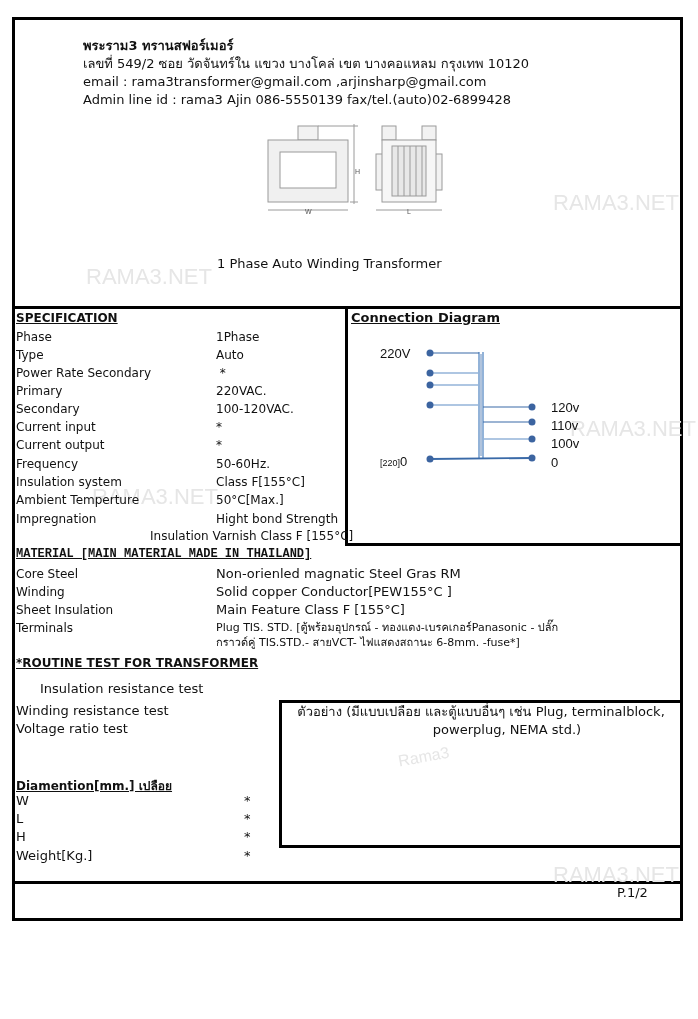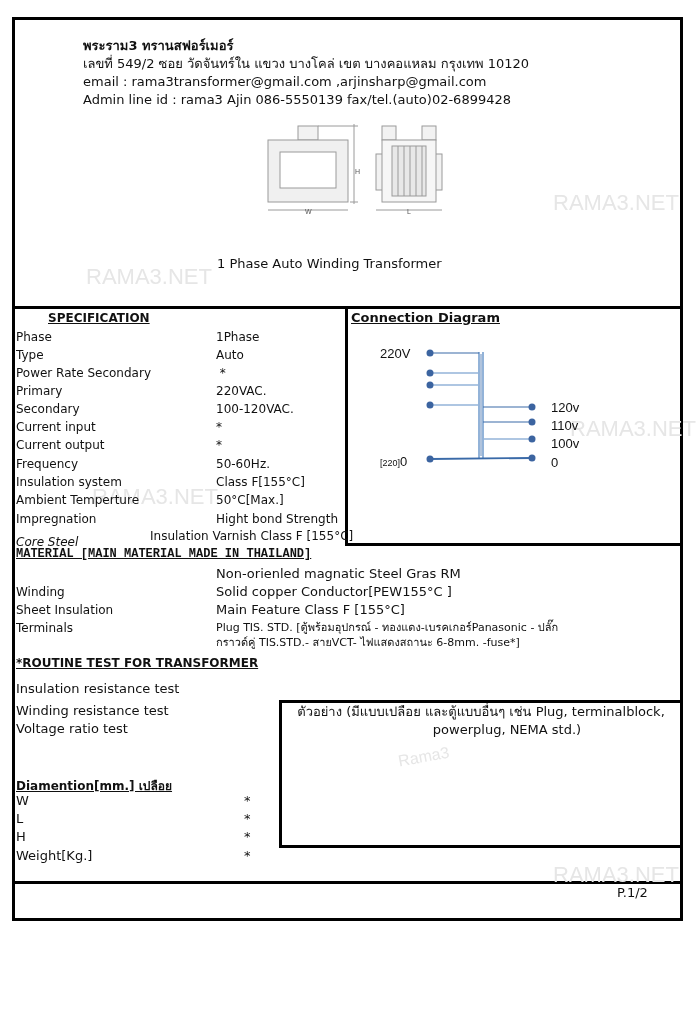--- a/index.html
+++ b/index.html
@@ -63,21 +63,21 @@
     <line x1="164" y1="24" x2="164" y2="74"></line>
     <line x1="118" y1="88" x2="184" y2="88"></line>
   </g>
   <text x="97" y="52" font-size="7" fill="#555" font-family="Liberation Sans, sans-serif">H</text>
   <text x="47" y="92" font-size="7" fill="#555" font-family="Liberation Sans, sans-serif">W</text>
   <text x="149" y="92" font-size="7" fill="#555" font-family="Liberation Sans, sans-serif">L</text>
 </svg>
 
 <div class="abs t13" style="left:217px; top:256px;">1 Phase Auto Winding Transformer</div>
 
-<div class="abs hdr" style="left:16px; top:311px;margin-left:32px;">SPECIFICATION</div>
+<div class="abs hdr" style="left:16px; top:311px;">SPECIFICATION</div>
 
 <div class="spec-row" style="top:329px;">Phase</div>
 <div class="spec-val" style="left:216px; top:329px;">1Phase</div>
 <div class="spec-row" style="top:347px;">Type</div>
 <div class="spec-val" style="left:216px; top:347px;">Auto</div>
 <div class="spec-row" style="top:365px;">Power Rate Secondary</div>
 <div class="spec-val" style="left:216px; top:365px; white-space:pre;"> *</div>
 <div class="spec-row" style="top:383px;">Primary</div>
 <div class="spec-val" style="left:216px; top:383px;">220VAC.</div>
 <div class="spec-row" style="top:401px;">Secondary</div>
@@ -129,32 +129,32 @@
     <circle cx="10" cy="65" r="3.5"></circle>
     <circle cx="10" cy="119" r="3.5"></circle>
     <circle cx="112" cy="67" r="3.5"></circle>
     <circle cx="112" cy="82" r="3.5"></circle>
     <circle cx="112" cy="99" r="3.5"></circle>
     <circle cx="112" cy="118" r="3.5"></circle>
   </g>
 </svg>
 
 <div class="abs hdr" style="left:16px; top:547px;font-family:Liberation Mono, monospace;">MATERIAL [MAIN MATERIAL MADE IN THAILAND]</div>
-<div class="spec-row" style="top:534px;font-style:italic;">Core Steel</div>
+<div class="spec-row" style="top:566px;">Core Steel</div>
 <div class="mat-val" style="top:566px;">Non-orienled magnatic Steel Gras RM</div>
 <div class="spec-row" style="top:584px;">Winding</div>
 <div class="mat-val" style="top:584px;">Solid copper Conductor[PEW155°C ]</div>
 <div class="spec-row" style="top:602px;text-align:center;">Sheet Insulation</div>
 <div class="mat-val" style="top:602px;">Main Feature  Class F [155°C]</div>
 <div class="spec-row" style="top:620px;">Terminals</div>
 <div class="abs" style="left:216px; top:620px; font-size:11px; line-height:16px; white-space:nowrap;">Plug TIS. STD. [ตู้พร้อมอุปกรณ์ - ทองแดง-เบรคเกอร์Panasonic -  ปลั๊ก</div>
 <div class="abs" style="left:216px; top:635px; font-size:11px; line-height:16px; white-space:nowrap;">กราวด์คู่ TIS.STD.- สายVCT- ไฟแสดงสถานะ 6-8mm. -fuse*]</div>
 
 <div class="abs hdr" style="left:16px; top:656px;">*ROUTINE TEST FOR TRANSFORMER</div>
-<div class="abs t13" style="left:16px; top:681px;">Insulation resistance test</div>
+<div class="abs t13" style="left:16px; top:681px;padding-left:24px;">Insulation resistance test</div>
 <div class="abs t13" style="left:16px; top:703px;">Winding resistance test</div>
 <div class="abs t13" style="left:16px; top:721px;">Voltage ratio test</div>
 
 <div class="frame" style="left:279px; top:700px; width:404px; height:148px;"></div>
 <div class="abs t13" style="left:279px; top:704px; width:404px; text-align:center;">ตัวอย่าง (มีแบบเปลือย และตู้แบบอื่นๆ เช่น Plug, terminalblock,</div>
 <div class="abs t13" style="left:279px; top:722px; width:440px; text-align:center;padding-left:8px;">powerplug, NEMA std.)</div>
 
 <div class="abs hdr" style="left:16px; top:776px;">Diamention[mm.]  เปลือย</div>
 <div class="abs t13" style="left:16px; top:793px;">W</div>
 <div class="abs t13" style="left:244px; top:793px;">*</div>

